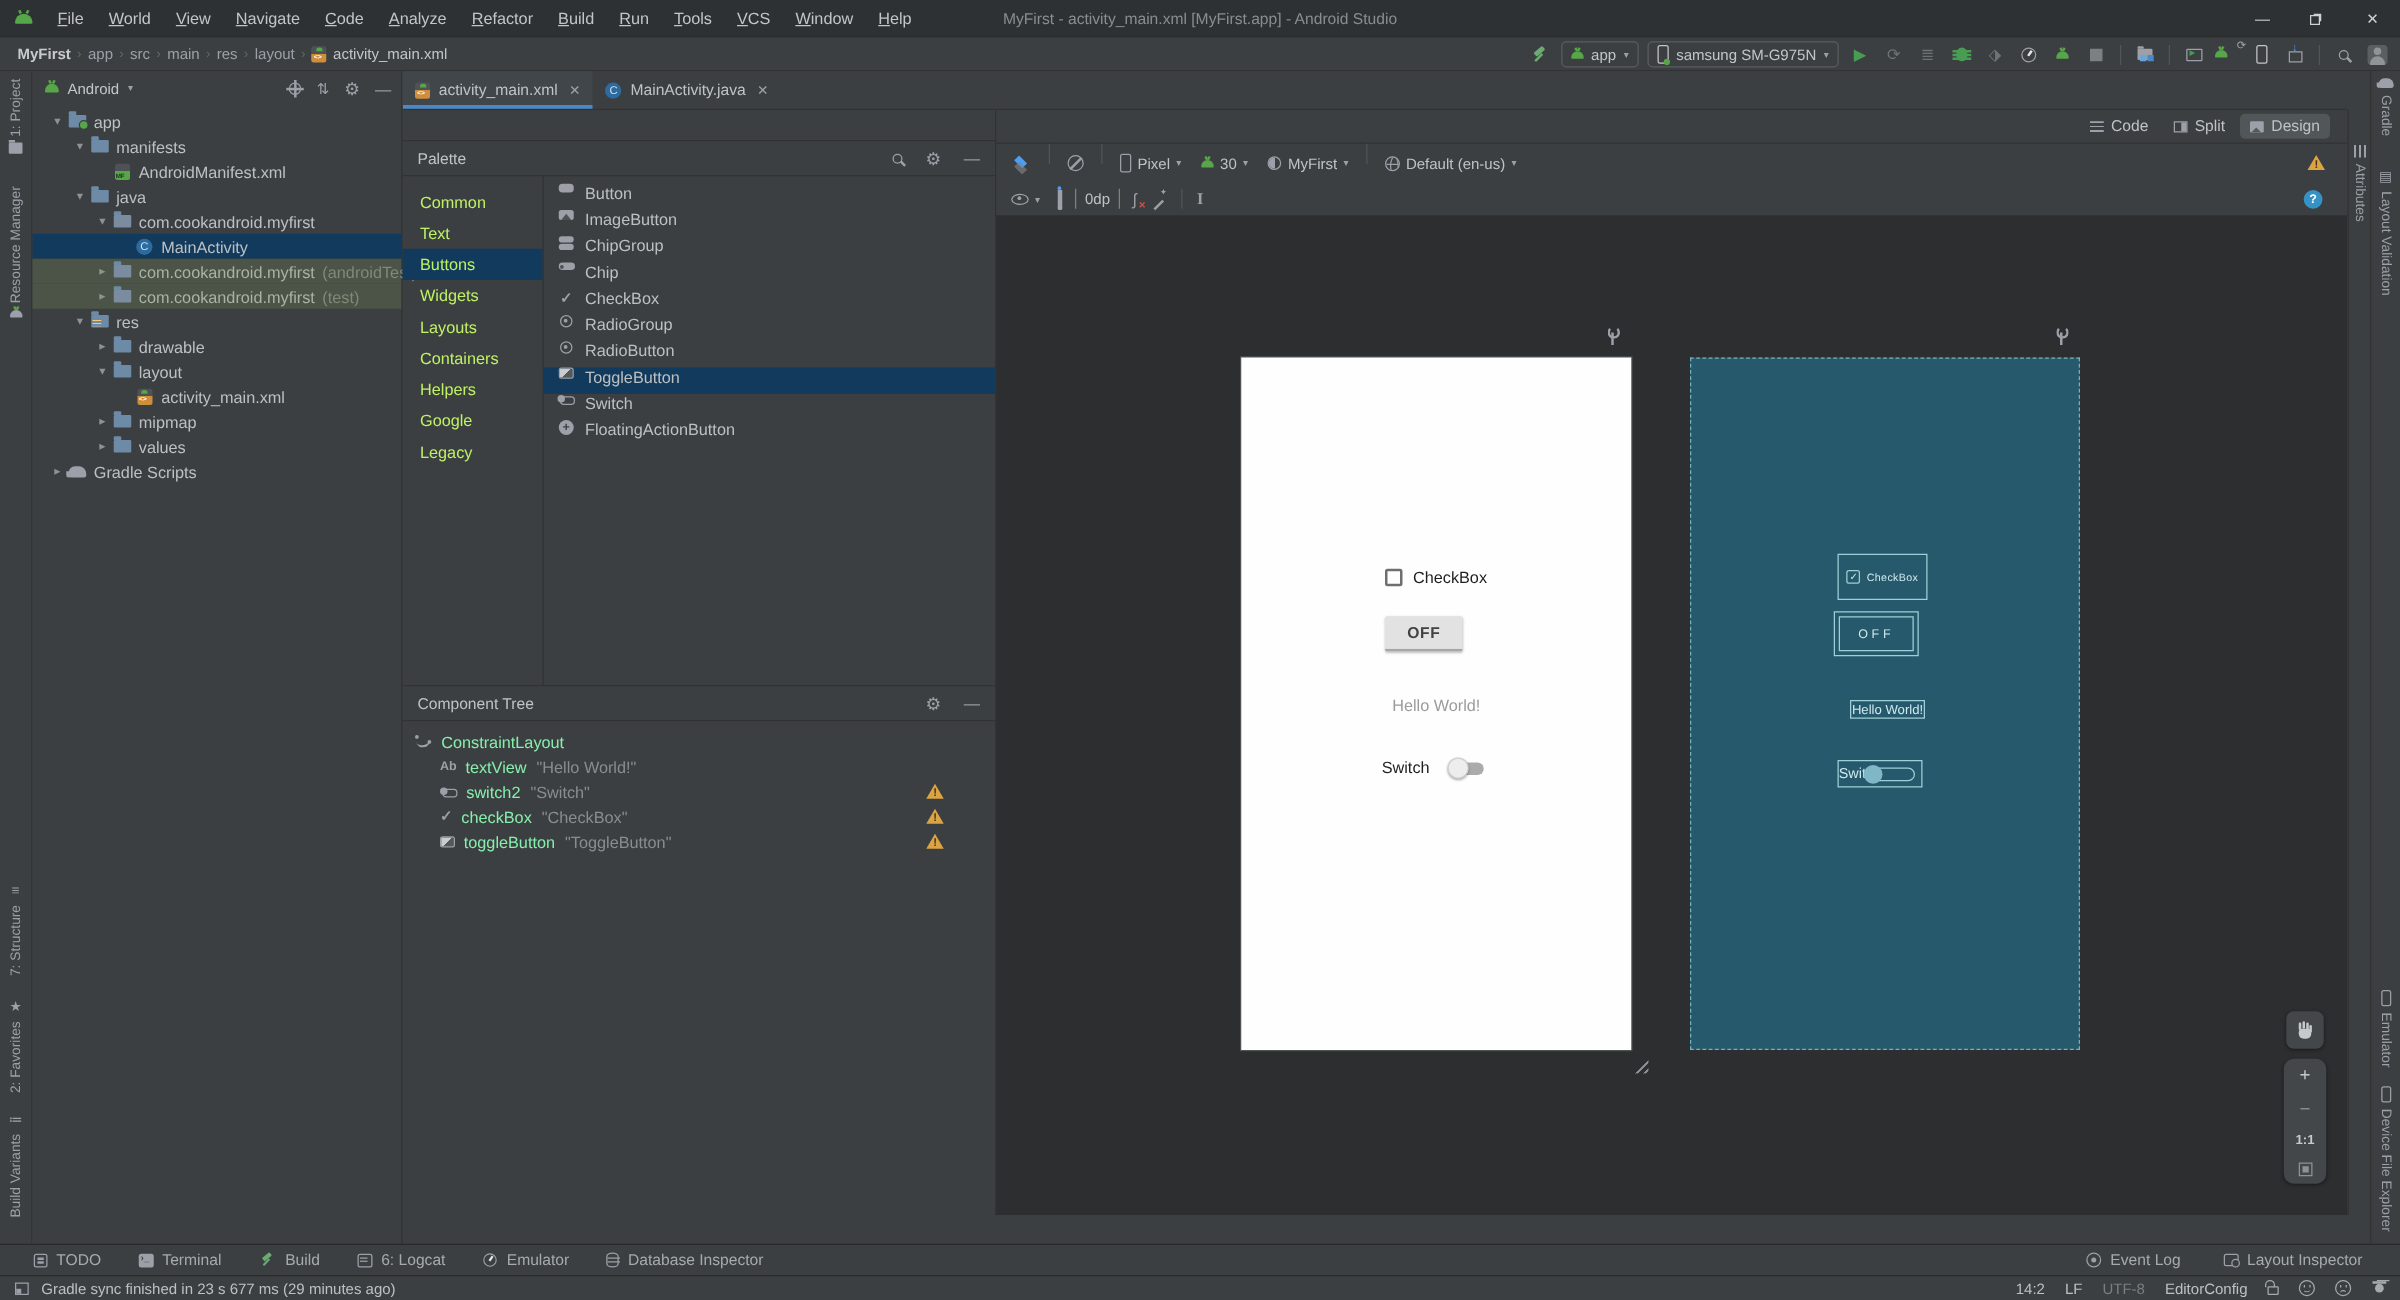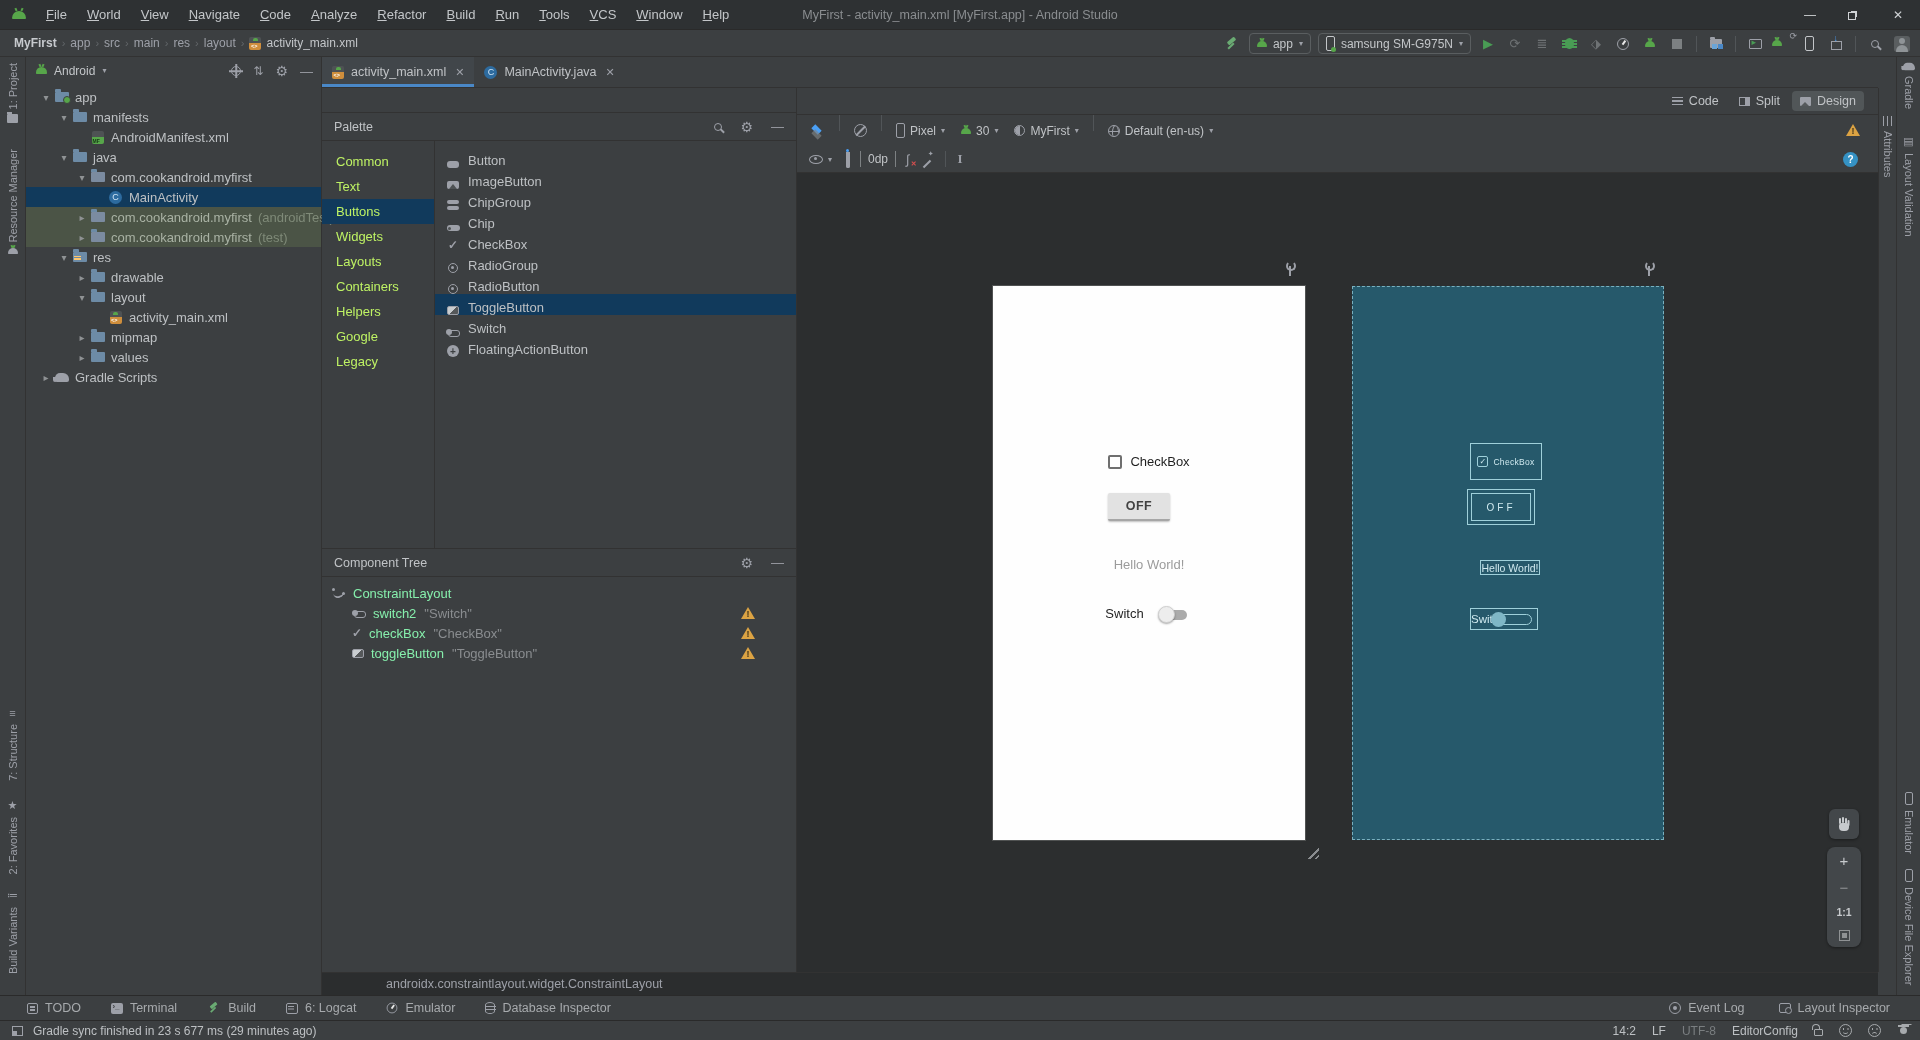--- a/index.html
+++ b/index.html
@@ -124,21 +124,21 @@
 
   
   #palette{position:absolute;left:0;top:55px;width:474px;height:436px;border-top:1px solid var(--border);}
   .subheader{height:28px;display:flex;align-items:center;padding-left:12px;font-size:12.5px;color:#c0c3c6;position:relative;border-bottom:1px solid var(--border);}
   .subheader .hicons{position:absolute;right:12px;display:flex;align-items:center;gap:18px;color:#9da0a8;}
   #palette-body{position:absolute;top:28px;left:0;right:0;bottom:0;display:flex;}
   #pal-cats{width:113px;border-right:1px solid var(--border);padding-top:8px;}
   .pcat{height:25px;line-height:25px;padding-left:14px;font-size:13px;color:#bef264;cursor:default;}
   .pcat.sel{background:var(--sel);}
   #pal-items{flex:1;padding-top:6px;}
-  .pit{height:21px;display:flex;align-items:flex-end;gap:7px;padding-left:10px;font-size:13px;color:#bdc0c3;cursor:default;}
+  .pit{height:21px;display:flex;align-items:flex-start;gap:7px;padding-left:10px;font-size:13px;color:#bdc0c3;cursor:default;}
   .pit.sel{background:var(--sel);}
   .pi{width:16px;display:inline-flex;align-items:center;justify-content:center;flex:none;}
   .pi-button{width:12px;height:7px;background:#9da0a8;border-radius:3px;}
   .pi-imgbtn{width:12px;height:8px;background:#9da0a8;border-radius:2px;position:relative;overflow:hidden;}
   .pi-imgbtn::after{content:"";position:absolute;left:2px;bottom:0;border-left:4px solid transparent;border-right:4px solid transparent;border-bottom:5px solid #4e5254;}
   .pi-chip{width:13px;height:6px;background:#9da0a8;border-radius:3px;position:relative;}
   .pi-chip::before{content:"";position:absolute;left:1.5px;top:1.5px;width:3px;height:3px;border-radius:50%;background:#4e5254;}
   .pi-chipgroup{display:flex;flex-direction:column;gap:1.5px;}
   .pi-chipgroup .b{width:12px;height:4.5px;background:#9da0a8;border-radius:2.5px;}
   .pi-check{color:#9da0a8;font-size:12px;font-weight:bold;}
@@ -642,41 +642,45 @@
           <span class="gear-glyph">⚙</span>
           <span class="minus-glyph">—</span>
         </span>
       </div>
       <div style="padding-top:6px;">
         <div class="crow root">
             <span class="cl-icon"></span>
             <span class="cid">ConstraintLayout</span>
           </div>
         <div class="crow child">
+            <span class="ab-icon">Ab</span>
+            <span class="cid">textView</span>
+            <span class="ctext">"Hello World!"</span>
+          </div>
+        <div class="crow child">
             <span class="pi-switch"></span>
             <span class="cid">switch2</span>
             <span class="ctext">"Switch"</span>
             <span class="warn-tri"></span>
           </div>
         <div class="crow child">
             <span class="pi-check">✓</span>
             <span class="cid">checkBox</span>
             <span class="ctext">"CheckBox"</span>
             <span class="warn-tri"></span>
           </div>
         <div class="crow child">
             <span class="pi-toggle"></span>
             <span class="cid">toggleButton</span>
             <span class="ctext">"ToggleButton"</span>
             <span class="warn-tri"></span>
           </div>
       </div>
     </div>
 
-    <div id="ribbon"><span>androidx.constraintlayout.widget.ConstraintLayout</span></div>
 
     <div id="design">
       <div id="mode-row">
         <span class="mode-btn">
             <span class="mi-code"></span>
             <span>Code</span>
           </span>
         <span class="mode-btn">
             <span class="mi-split"></span>
             <span>Split</span>

